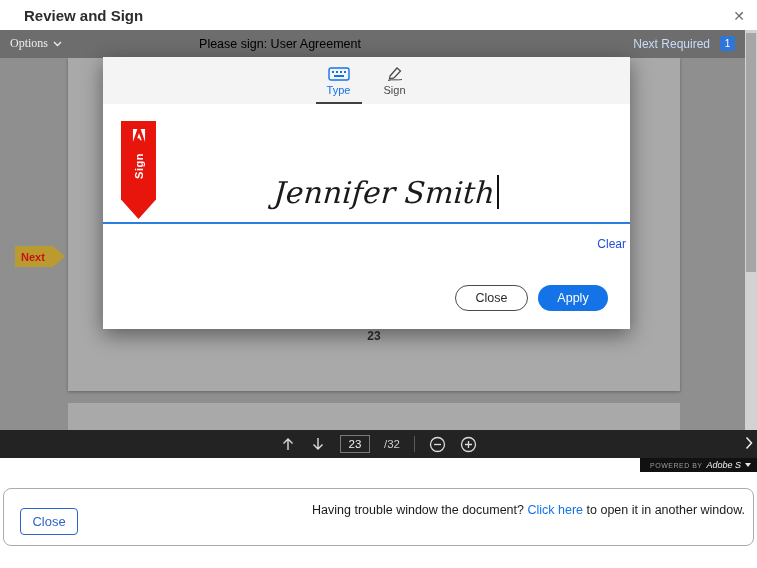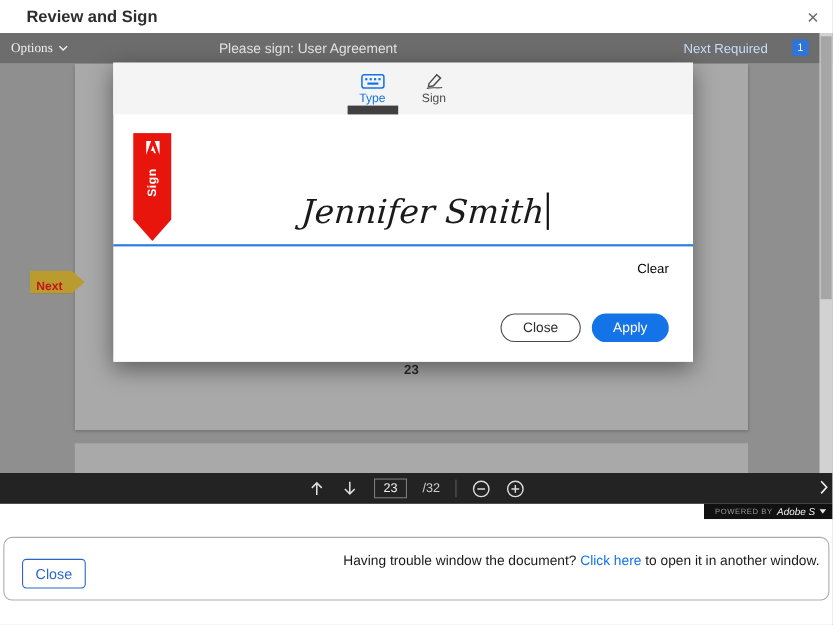--- a/index.html
+++ b/index.html
@@ -7,53 +7,53 @@
   .stage { position:relative; width:757px; height:568px; background:#ffffff; overflow:hidden; }
 
   
   .titlebar { position:absolute; left:0; top:0; width:757px; height:30px; background:#fff; }
   .titlebar-title { position:absolute; left:12px; top:7px; font-size:15px; font-weight:bold; color:#2d2d2d;margin-left:12px; }
   .titlebar-close { position:absolute; right:8px; top:6px; font-size:14px; color:#6e6e6e; cursor:pointer; padding:2px 4px; }
 
   
   .topbar { position:absolute; left:0; top:30px; width:757px; height:28px; background:#6d6d6d; }
   .options { position:absolute; left:10px; top:6px; display:flex; align-items:center; gap:5px; color:#efefef; font-size:12px; cursor:pointer;font-family:Liberation Serif, serif; }
-  .center-title { position:absolute; left:0; top:7px; width:560px; text-align:center; color:#e5e5e5; font-size:12.5px; }
-  .next-required { position:absolute; right:22px; top:6px; display:flex; align-items:center; gap:22px; cursor:pointer; }
+  .center-title { position:absolute; left:0; top:7px; width:560px; text-align:center; color:#000000; font-size:12.5px; }
+  .next-required { position:absolute; right:22px; top:6px; display:flex; align-items:center; gap:10px; cursor:pointer; }
   .next-required-label { color:#c9ddfa; font-size:12px; }
   .next-required-badge { width:15px; height:15px; background:#2e74d9; color:#fff; font-size:10px; display:flex; align-items:center; justify-content:center; border-radius:2px; }
 
   
   .doc-area { position:absolute; left:0; top:58px; width:757px; height:372px; background:#8f8f8f; overflow:hidden; }
   .page1 { position:absolute; left:68px; top:0; width:612px; height:333px; background:#a9a9a9; box-shadow:0 1px 3px rgba(0,0,0,0.3); }
   .page2 { position:absolute; left:68px; top:345px; width:612px; height:27px; background:#a9a9a9; }
   .page-num { position:absolute; left:68px; top:271px; width:612px; text-align:center; color:#2f2f2f; font-size:12px; font-weight:bold; }
-  .next-tag { position:absolute; left:27px; top:188px; width:50px; height:21px; background:#b99b30; clip-path:polygon(0 0,76% 0,100% 50%,76% 100%,0 100%); display:flex; align-items:flex-end; cursor:pointer; box-shadow:0 1px 2px rgba(0,0,0,0.3); }
+  .next-tag { position:absolute; left:15px; top:188px; width:50px; height:21px; background:#b99b30; clip-path:polygon(0 0,76% 0,100% 50%,76% 100%,0 100%); display:flex; align-items:center; cursor:pointer; box-shadow:0 1px 2px rgba(0,0,0,0.3); }
   .next-tag span { color:#c81414; font-size:11px; font-weight:bold; padding-left:6px; }
 
   
   .modal { position:absolute; left:103px; top:57px; width:527px; height:272px; background:#fff; box-shadow:0 6px 20px rgba(0,0,0,0.45); }
   .modal-header { position:absolute; left:0; top:0; width:100%; height:47px; background:#f4f4f4; display:flex; justify-content:center; gap:10px; padding-top:8px; }
   .tab { width:46px; height:39px; display:flex; flex-direction:column; align-items:center; gap:3px; cursor:pointer; }
   .tab .tab-label { font-size:11px; color:#4b4b4b; }
-  .tab.active { border-bottom:8px solid #404040; }
+  .tab.active { border-bottom:2px solid #404040; }
   .tab.active .tab-label { color:#1473e6; }
   .tab-icon { height:16px; display:flex; align-items:flex-end; }
 
   .ribbon { position:absolute; left:18px; top:64px; width:35px; height:98px; background:#e8150d; clip-path:polygon(0 0,100% 0,100% 80%,50% 100%,0 80%); display:flex; flex-direction:column; align-items:center; }
   .ribbon-logo { margin-top:7px; }
   .ribbon-label { margin-top:14px; color:#fff; font-size:11px; font-weight:bold; transform:rotate(-90deg); letter-spacing:0.5px; }
 
   .sig-line { position:absolute; left:0; right:0; top:165px; height:2px; background:#2a7de1; }
   .signature-area { position:absolute; left:60px; right:20px; top:118px; height:46px; text-align:center; cursor:text; }
   .signature-text { font-family:"DejaVu Serif","Liberation Serif",serif; font-style:italic; font-size:30px; color:#1a1a1a; transform:skewX(-4deg); display:inline-block; }
   .caret { display:inline-block; width:1.5px; height:34px; background:#111; vertical-align:-6px; margin-left:2px; animation:blink 1s steps(1) infinite; }
   @keyframes blink { 50% { opacity:0; } }
 
-  .clear-link { position:absolute; right:22px; top:180px; color:#000000; font-size:12px; cursor:pointer;text-align:right; }
+  .clear-link { position:absolute; right:4px; top:180px; color:#1d4ed8; font-size:12px; cursor:pointer;text-align:right; }
 
   .btn-pill { position:absolute; top:228px; height:26px; border-radius:13px; font-size:12.5px; display:flex; align-items:center; justify-content:center; cursor:pointer; font-family:inherit; }
   .btn-dialog-close { right:102px; width:73px; background:#fff; border:1.5px solid #4a4a4a; color:#2c2c2c; }
   .btn-apply { right:22px; width:70px; background:#1473e6; border:none; color:#fff; font-weight:normal; }
 
   
   .pdfbar { position:absolute; left:0; top:430px; width:757px; height:28px; background:#232323; }
   .pdf-controls { position:absolute; left:0; top:0; width:100%; height:100%; display:flex; align-items:center; justify-content:center; gap:14px; }
   .icon-btn { background:none; border:none; cursor:pointer; display:flex; align-items:center; padding:0; }
   .page-box { width:30px; height:18px; border:1px solid #7a7a7a; color:#f0f0f0; font-size:11.5px; display:flex; align-items:center; justify-content:center; background:transparent; cursor:text; }

